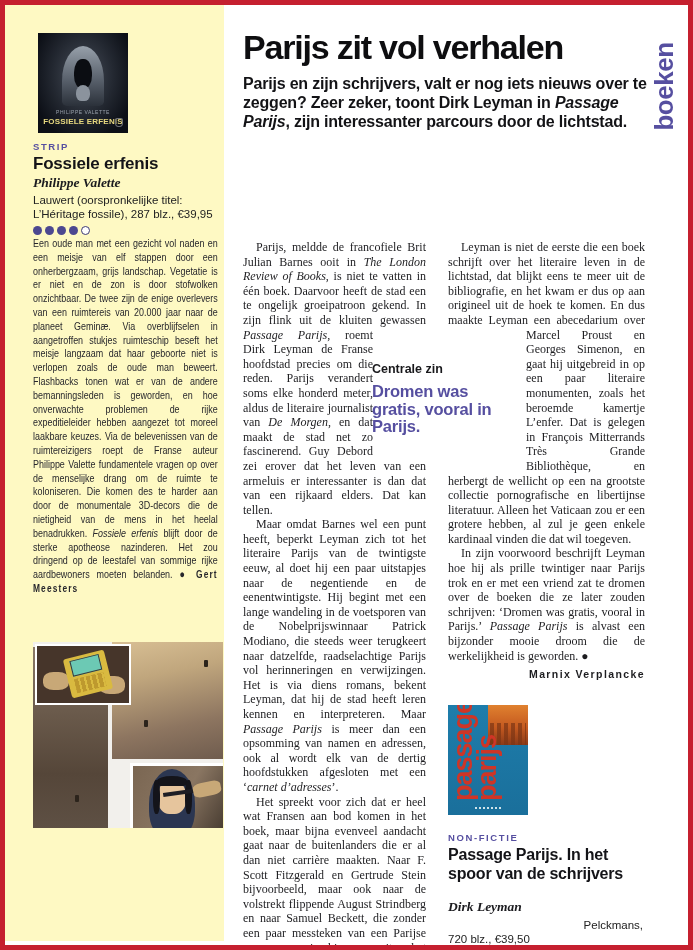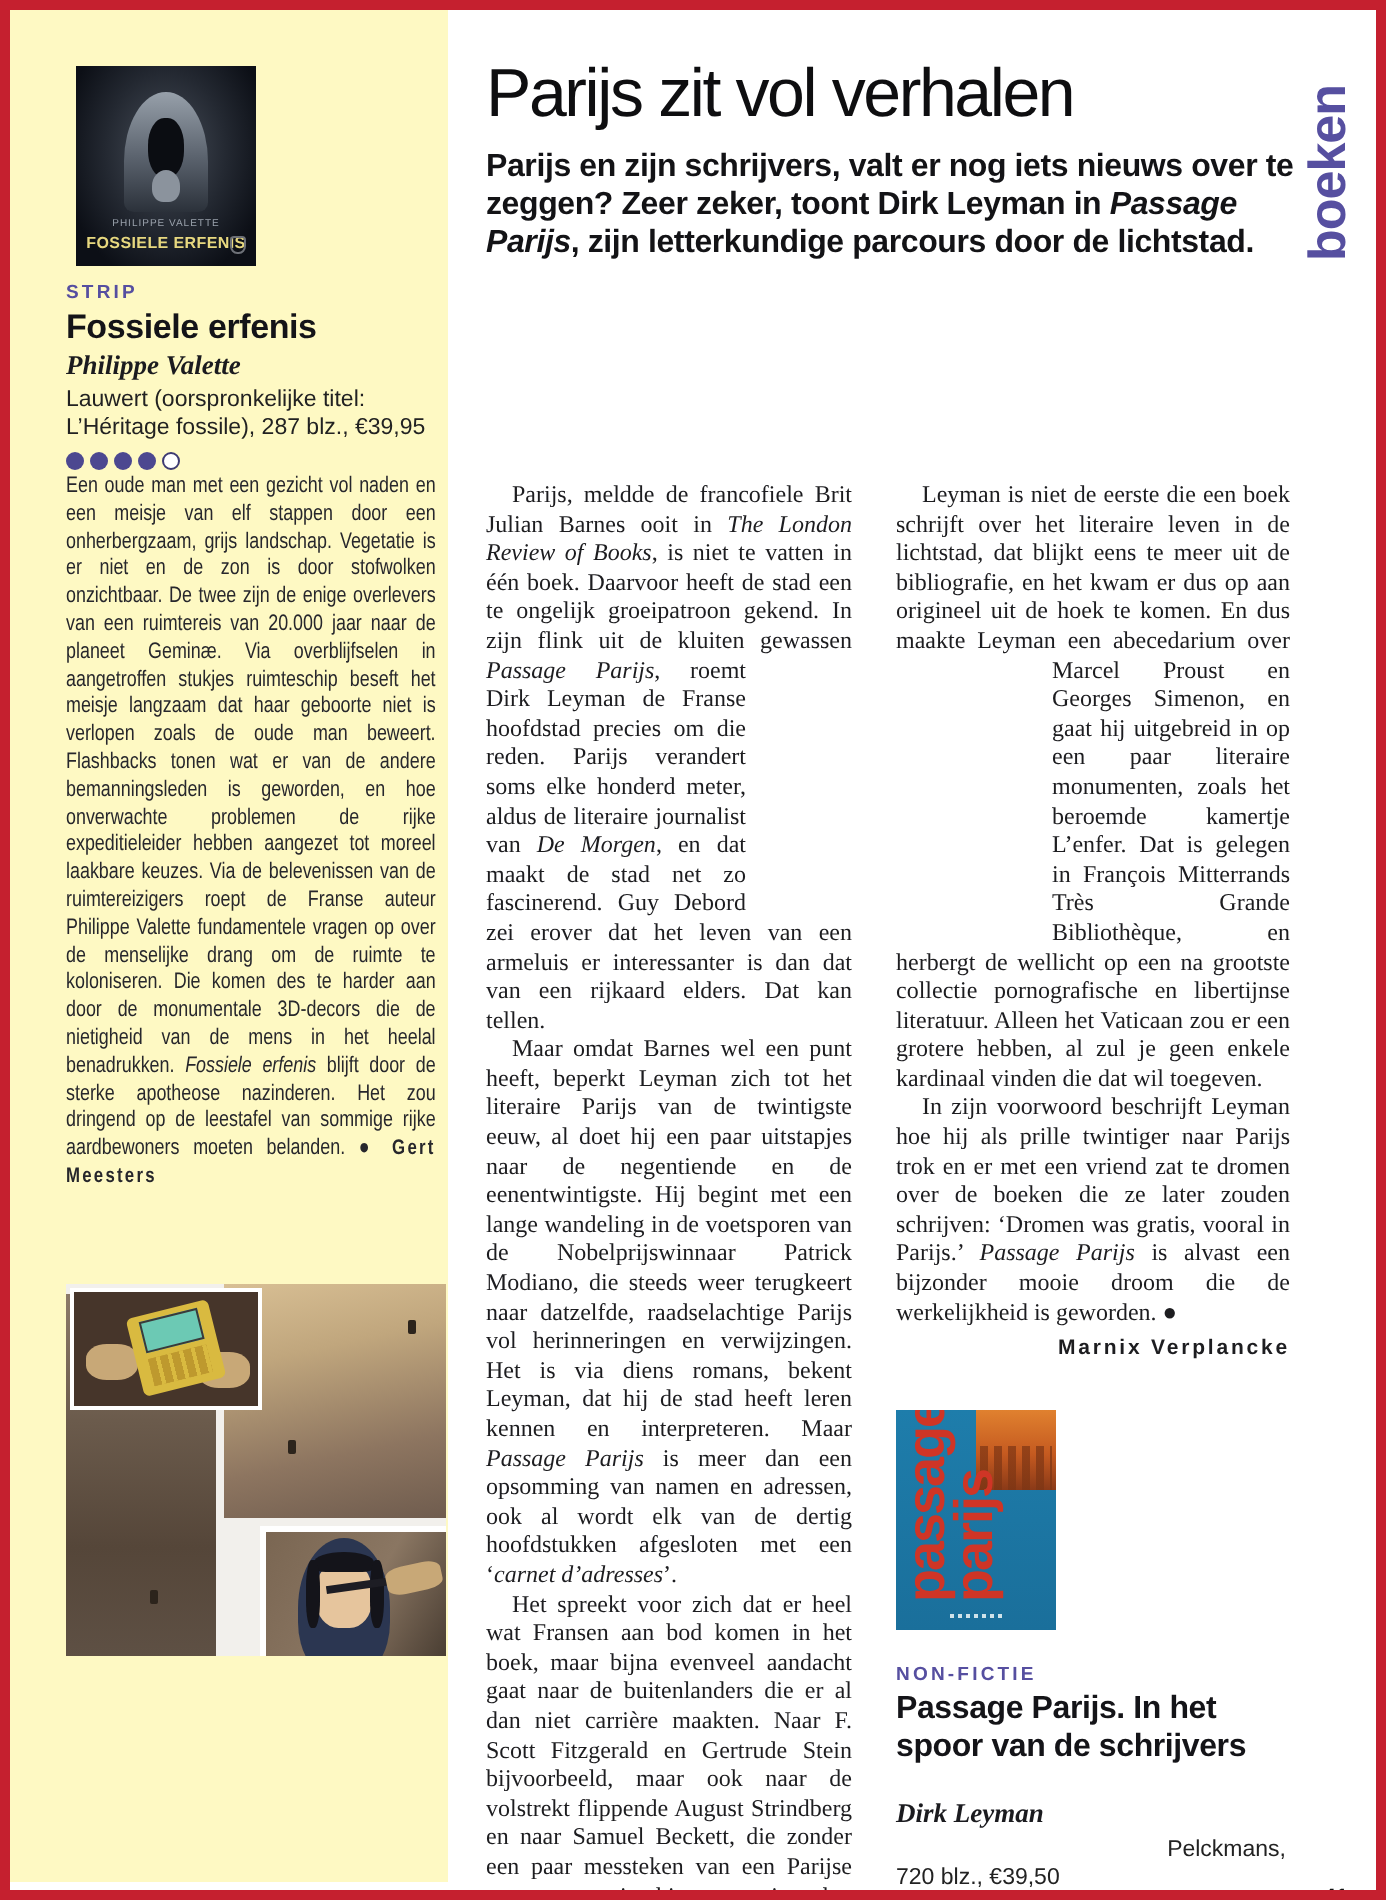--- a/index.html
+++ b/index.html
@@ -51,21 +51,21 @@
     background:linear-gradient(120deg,#7a6652 0%,#8a7662 55%,#4a3e33 100%); overflow:hidden; }
   .helmet{ position:absolute; left:16px; top:3px; width:46px; height:70px; border-radius:50% 50% 40% 40%; background:#2b3651; }
   .face2{ position:absolute; left:25px; top:14px; width:28px; height:34px; background:#e6c59d; border-radius:45% 45% 40% 40%; }
   .bangs{ position:absolute; left:24px; top:10px; width:30px; height:10px; background:#14141a; border-radius:50% 50% 20% 20%; }
   .hair-l{ position:absolute; left:20px; top:14px; width:7px; height:34px; background:#14141a; border-radius:40%; }
   .hair-r{ position:absolute; left:52px; top:14px; width:7px; height:34px; background:#14141a; border-radius:40%; }
   .glove{ position:absolute; left:60px; top:16px; width:28px; height:14px; background:#c8a877; border-radius:30%; transform:rotate(-12deg); }
   .strap{ position:absolute; left:30px; top:24px; width:44px; height:4px; background:#1d1d24; transform:rotate(-8deg); }
   
   .main{ position:absolute; left:238px; top:23px; width:420px; }
-  h1.headline{ font-size:34px; letter-spacing:-1.2px; color:#0e0e10; white-space:nowrap; font-weight:normal; }
+  h1.headline{ font-size:34px; letter-spacing:-1.2px; color:#0e0e10; white-space:nowrap; font-weight:bold; }
   .subtitle{ margin-top:7px; font-size:16px; line-height:19px; font-weight:bold; color:#131316; width:420px; letter-spacing:-.2px; }
   .cols{ position:absolute; left:0; top:212px; width:402px; display:flex; gap:22px; }
   .col{ font-family:"Liberation Serif", serif; font-size:12px; line-height:14.6px; text-align:justify; color:#1d1d20; }
   .col1{ width:183px; } .col2{ width:197px; }
   .col p{ text-indent:13px; }
   .col[data-first-flush] p:first-child{ text-indent:0; }
   .cut-r{ float:right; width:53px; height:217px; shape-outside:inset(92px 0 0 0); }
   .cut-l{ float:left; width:78px; height:219px; shape-outside:inset(102px 0 0 0); }
   .pullquote{ position:absolute; left:129px; top:122px; width:122px; }
   .pq-label{ font-size:12.5px; font-weight:bold; color:#19191c; }
@@ -141,33 +141,37 @@
         <div class="hair-l"></div>
         <div class="hair-r"></div>
         <div class="strap"></div>
         <div class="glove"></div>
       </div>
     </div>
   </aside>
 
   <main class="main">
     <h1 class="headline">Parijs zit vol verhalen</h1>
-    <div class="subtitle"><span>Parijs en zijn schrijvers, valt er nog iets nieuws over te zeggen? Zeer zeker, toont Dirk Leyman in </span><span class="it">Passage Parijs</span><span>, zijn letterkundige parcours door de lichtstad.</span></div>
+    <div class="subtitle"><span>Parijs en zijn schrijvers, valt er nog iets nieuws over te zeggen? Zeer zeker, toont Dirk Leyman in </span><span class="it">Passage Parijs</span><span>, zijn interessanter parcours door de lichtstad.</span></div>
 
     <div class="cols">
       <div class="col col1" data-first-flush="">
         <div class="cut-r"></div>
       <p><span>Parijs, meldde de francofiele Brit Julian Barnes ooit in </span><span class="it">The London Review of Books</span><span>, is niet te vatten in één boek. Daarvoor heeft de stad een te ongelijk groeipatroon gekend. In zijn flink uit de kluiten gewassen </span><span class="it">Passage Parijs</span><span>, roemt Dirk Leyman de Franse hoofdstad precies om die reden. Parijs verandert soms elke honderd meter, aldus de literaire journalist van </span><span class="it">De Morgen</span><span>, en dat maakt de stad net zo fascinerend. Guy Debord zei erover dat het leven van een armeluis er interessanter is dan dat van een rijkaard elders. Dat kan tellen.</span></p>
           <p><span>Maar omdat Barnes wel een punt heeft, beperkt Leyman zich tot het literaire Parijs van de twintigste eeuw, al doet hij een paar uitstapjes naar de negentiende en de eenentwintigste. Hij begint met een lange wandeling in de voetsporen van de Nobelprijswinnaar Patrick Modiano, die steeds weer terugkeert naar datzelfde, raadselachtige Parijs vol herinneringen en verwijzingen. Het is via diens romans, bekent Leyman, dat hij de stad heeft leren kennen en interpreteren. Maar </span><span class="it">Passage Parijs</span><span> is meer dan een opsomming van namen en adressen, ook al wordt elk van de dertig hoofdstukken afgesloten met een ‘</span><span class="it">carnet d’adresses</span><span>’.</span></p>
           <p><span>Het spreekt voor zich dat er heel wat Fransen aan bod komen in het boek, maar bijna evenveel aandacht gaat naar de buitenlanders die er al dan niet carrière maakten. Naar F. Scott Fitzgerald en Gertrude Stein bijvoorbeeld, maar ook naar de volstrekt flippende August Strindberg en naar Samuel Beckett, die zonder een paar messteken van een Parijse zwerver misschien nooit het absurdisme had ontdekt.</span></p>
         </div>
       <div class="col col2">
         <div class="cut-l"></div>
         <div style="display:contents;"><p><span>Leyman is niet de eerste die een boek schrijft over het literaire leven in de lichtstad, dat blijkt eens te meer uit de bibliografie, en het kwam er dus op aan origineel uit de hoek te komen. En dus maakte Leyman een abecedarium over Marcel Proust en Georges Simenon, en gaat hij uitgebreid in op een paar literaire monumenten, zoals het beroemde kamertje L’enfer. Dat is gelegen in François Mitterrands Très Grande Bibliothèque, en herbergt de wellicht op een na grootste collectie pornografische en libertijnse literatuur. Alleen het Vaticaan zou er een grotere hebben, al zul je geen enkele kardinaal vinden die dat wil toegeven.</span></p><p><span>In zijn voorwoord beschrijft Leyman hoe hij als prille twintiger naar Parijs trok en er met een vriend zat te dromen over de boeken die ze later zouden schrijven: ‘Dromen was gratis, vooral in Parijs.’ </span><span class="it">Passage Parijs</span><span> is alvast een bijzonder mooie droom die de werkelijkheid is geworden. ●</span></p></div>
         <div class="byline">Marnix Verplancke</div>
+      </div>
+      <div class="pullquote">
+        <div class="pq-label">Centrale zin</div>
+        <div class="pq-text">Dromen was gratis, vooral in Parijs.</div>
       </div>
     </div>
   </main>
 
   <div class="section-tab">
     <span>boeken</span>
   </div>
 
   <div class="book2">
     <div class="cover2">

